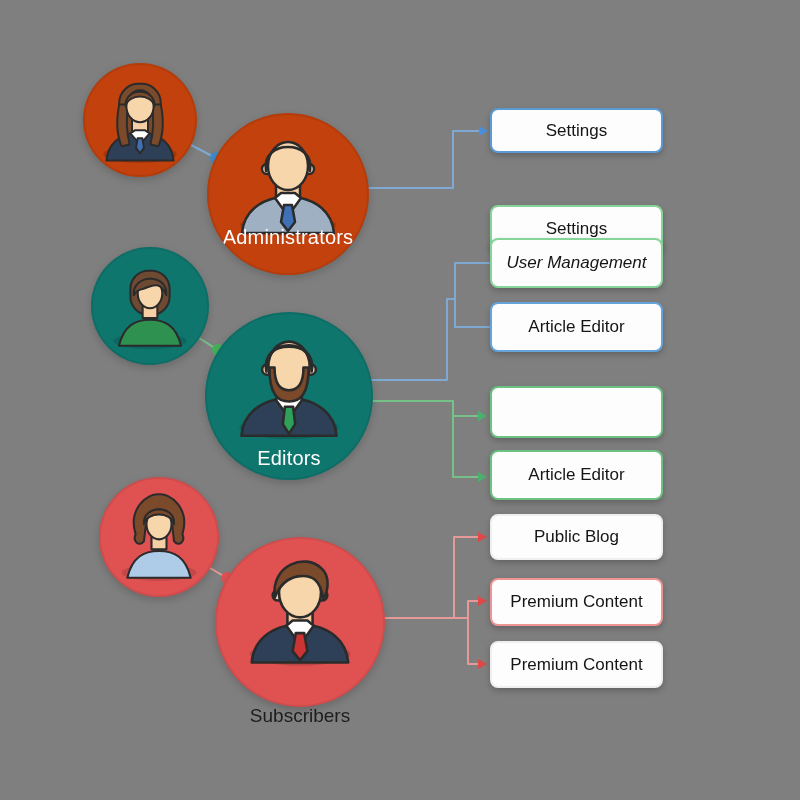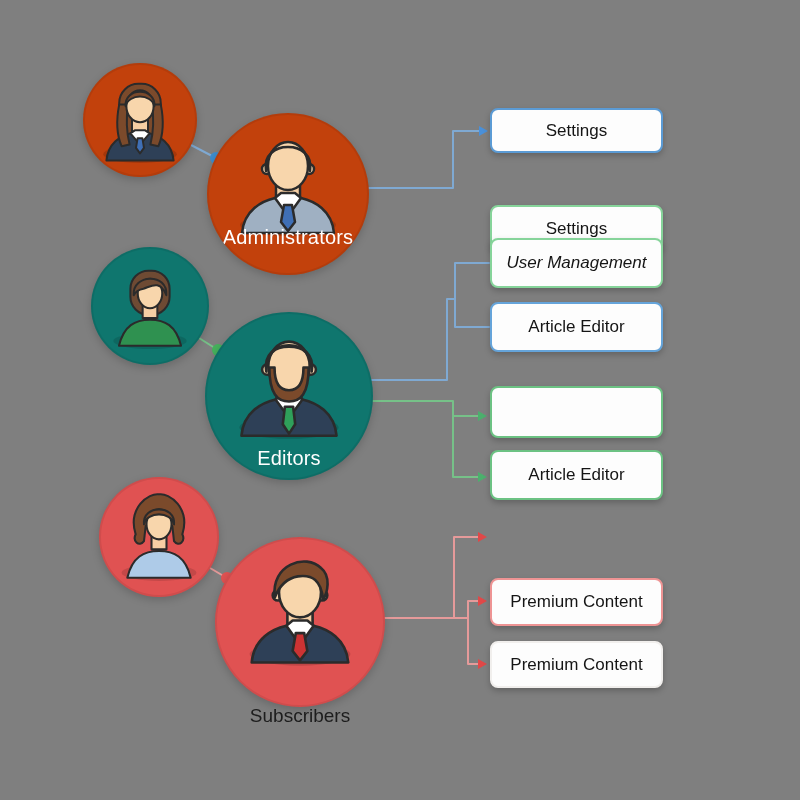--- a/index.html
+++ b/index.html
@@ -166,20 +166,23 @@
   </div>
   <div class="perm-box" style="top:302px;height:50px;border-color:#65a4da;">
     <span>Article Editor</span>
   </div>
   <div class="perm-box" style="top:386px;height:52px;border-color:#6cc283;">
     <span></span>
   </div>
   <div class="perm-box" style="top:450px;height:50px;border-color:#6cc283;">
     <span>Article Editor</span>
   </div>
+  <div class="perm-box" style="top:514px;height:46px;border-color:#f1efed;">
+    <span>Public Blog</span>
+  </div>
   <div class="perm-box" style="top:578px;height:48px;border-color:#ee9494;">
     <span>Premium Content</span>
   </div>
   <div class="perm-box" style="top:641px;height:47px;border-color:#f1efed;">
     <span>Premium Content</span>
   </div>
 
 </div>
 
 </body></html>

